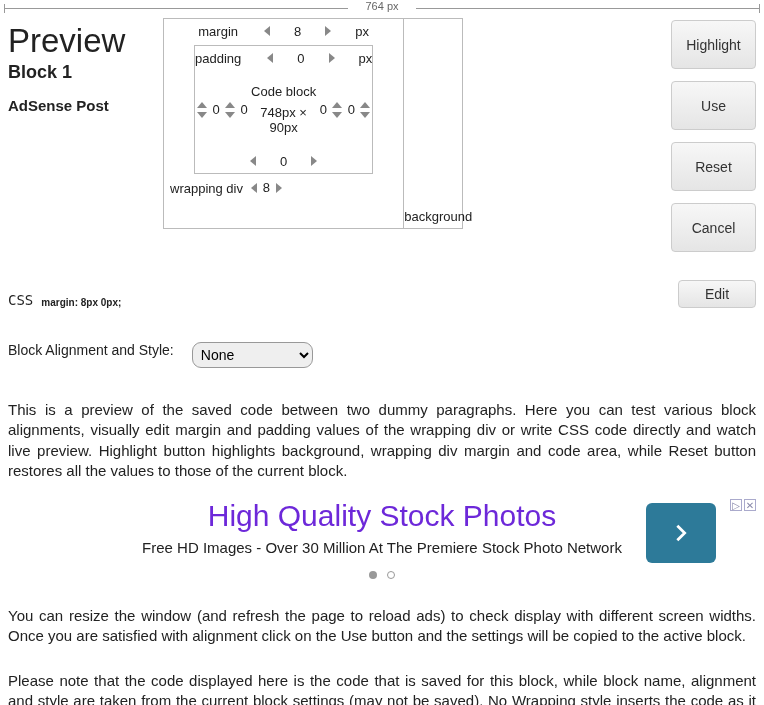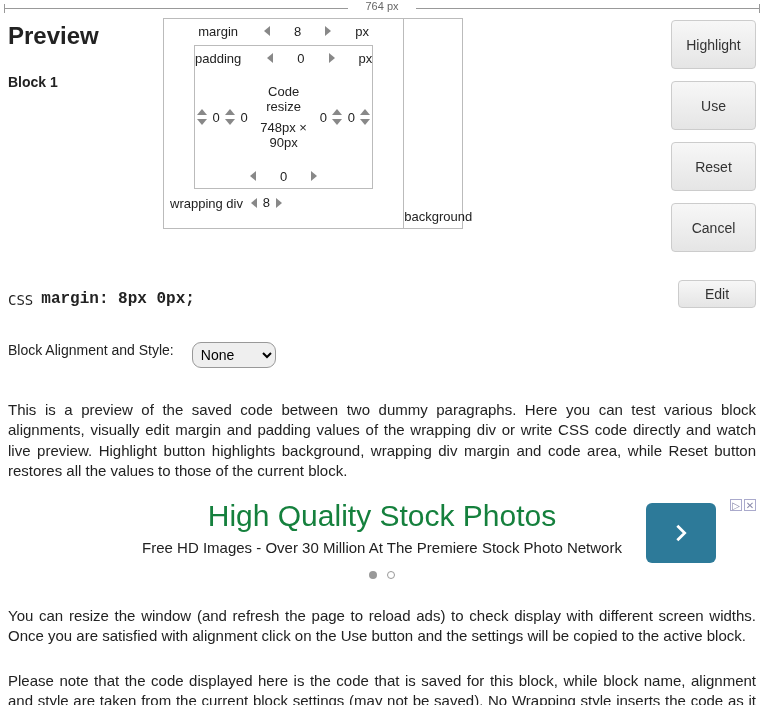--- a/index.html
+++ b/index.html
@@ -6,22 +6,22 @@
 body { font-family: Arial, Helvetica, sans-serif; font-size: 14px; color: #222; width: 764px; }
 .ruler { position: relative; height: 18px; text-align: center; font-size: 11px; color: #666; }
 .ruler::before, .ruler::after { content: ''; position: absolute; top: 8px; height: 1px; background: #999; width: 45%; }
 .ruler::before { left: 4px; }
 .ruler::after { right: 4px; }
 .ruler .tick-l, .ruler .tick-r { position: absolute; top: 4px; width: 1px; height: 9px; background: #999; }
 .ruler .tick-l { left: 4px; }
 .ruler .tick-r { right: 4px; }
 .top-row { display: flex; align-items: flex-start; padding: 0 8px; }
 .left-col { width: 155px; padding-top: 4px; }
-.preview-title { font-size: 24px; font-weight: bold; margin-bottom: 24px; }
-.block-title { font-size: 14px; font-weight: bold; margin-bottom: 14px; }
+.preview-title { font-size: 33px; font-weight: normal; margin-bottom: 2px; }
+.block-title { font-size: 18px; font-weight: bold; margin-bottom: 14px; }
 .block-name { font-size: 15px; font-weight: bold; }
 .editor-col { flex: 0 0 300px; }
 .btn-col { margin-left: auto; width: 85px; display: flex; flex-direction: column; gap: 12px; padding-top: 2px; }
 .btn { background: linear-gradient(#f7f7f7, #e5e5e5); border: 1px solid #ccc; border-radius: 4px; height: 49px; font-size: 14px; color: #333; cursor: pointer; }
 .box-editor { border: 1px solid #bbb; width: 300px; position: relative; }
 .row-ctrl { display: flex; align-items: center; justify-content: center; gap: 24px; height: 24px; font-size: 13px; }
 .row-ctrl .label { margin-right: 2px; }
 .tri { display: inline-block; width: 0; height: 0; cursor: pointer; }
 .tri-left { border-top: 5px solid transparent; border-bottom: 5px solid transparent; border-right: 6px solid #888; }
 .tri-right { border-top: 5px solid transparent; border-bottom: 5px solid transparent; border-left: 6px solid #888; }
@@ -35,27 +35,27 @@
 .code-block .lbl { font-size: 13px; margin-bottom: 6px; }
 .code-block .dim { font-size: 13px; }
 .foot-labels { display: flex; font-size: 13px; padding: 2px 6px 2px 6px; }
 .foot-labels .wl { flex: 1; }
 .foot-labels .wl .inline-step { display: inline-flex; align-items: center; gap: 6px; margin-left: 4px; }
 .bg-col { width: 80px; border-left: 1px solid #bbb; }
 .editor-flex { display: flex; }
 .editor-main { flex: 1; }
 .css-row { display: flex; align-items: flex-end; padding: 8px; margin-top: 20px; }
 .css-row .css-label { font-family: monospace; font-size: 14px; margin-right: 8px; }
-.css-row .css-code { font-family: Liberation Mono, monospace; font-size: 16px; font-weight: bold; }
+.css-row .css-code { font-family: Liberation Sans, sans-serif; font-size: 10px; font-weight: bold; }
 .edit-btn { margin-left: auto; width: 78px; height: 28px; }
 .align-row { padding: 8px; margin-top: 18px; display: flex; align-items: flex-start; gap: 18px; }
-.align-row select { height: 26px; width: 84px; border: 1px solid #999; border-radius: 9px; padding: 0 4px; font-size: 14px; }
+.align-row select { height: 26px; width: 121px; border: 1px solid #999; border-radius: 9px; padding: 0 4px; font-size: 14px; }
 .para { padding: 0 8px; margin-top: 24px; text-align: justify; line-height: 1.35; font-size: 15px; }
 .ad { margin: 18px 8px 0 8px; position: relative; }
-.ad-head { color: #15803d; font-size: 30px; text-align: center; font-family: Arial; margin-bottom: 6px; }
+.ad-head { color: #6d28d9; font-size: 30px; text-align: center; font-family: Arial; margin-bottom: 6px; }
 .ad-sub { text-align: center; font-size: 15px; margin-bottom: 10px; }
 .ad-cta { position: absolute; right: 40px; top: 4px; width: 70px; height: 60px; background: #2d7a99; border-radius: 6px; display: flex; align-items: center; justify-content: center; cursor: pointer; }
 .ad-cta svg { width: 22px; height: 22px; }
 .ad-choices { position: absolute; right: 0; top: 0; font-size: 10px; color: #88a; display: flex; gap: 2px; }
 .ad-choices .x { border: 1px solid #aac; width: 12px; height: 12px; display: flex; align-items: center; justify-content: center; cursor: pointer; }
 .dots { text-align: center; margin-top: 4px; }
 .dots .dot { display: inline-block; width: 8px; height: 8px; border-radius: 50%; margin: 0 3px; }
 .dots .dot.active { background: #999; }
 .dots .dot.inactive { border: 1px solid #999; }
 </style>
@@ -65,20 +65,21 @@
 <div class="ruler">
   <span class="tick-l"></span>
   <span>764 px</span>
   <span class="tick-r"></span>
 </div>
 
 <div class="top-row">
   <div class="left-col">
     <div class="preview-title">Preview</div>
     <div class="block-title">Block 1</div>
+    <div class="block-name">AdSense Post</div>
   </div>
 
   <div class="editor-col">
     <div class="box-editor">
       <div class="editor-flex">
         <div class="editor-main">
           <div class="row-ctrl">
             <span class="label">margin</span>
             <span class="tri tri-left"></span>
             <span>8</span>
@@ -98,21 +99,21 @@
                 <span class="tri tri-up"></span>
                 <span class="tri tri-down"></span>
               </div>
               <div class="val">0</div>
               <div class="stepper-col">
                 <span class="tri tri-up"></span>
                 <span class="tri tri-down"></span>
               </div>
               <div class="val">0</div>
               <div class="code-block">
-                <div class="lbl">Code resize</div>
+                <div class="lbl">Code block</div>
                 <div class="dim">748px × 90px</div>
               </div>
               <div class="val">0</div>
               <div class="stepper-col">
                 <span class="tri tri-up"></span>
                 <span class="tri tri-down"></span>
               </div>
               <div class="val">0</div>
               <div class="stepper-col">
                 <span class="tri tri-up"></span>

